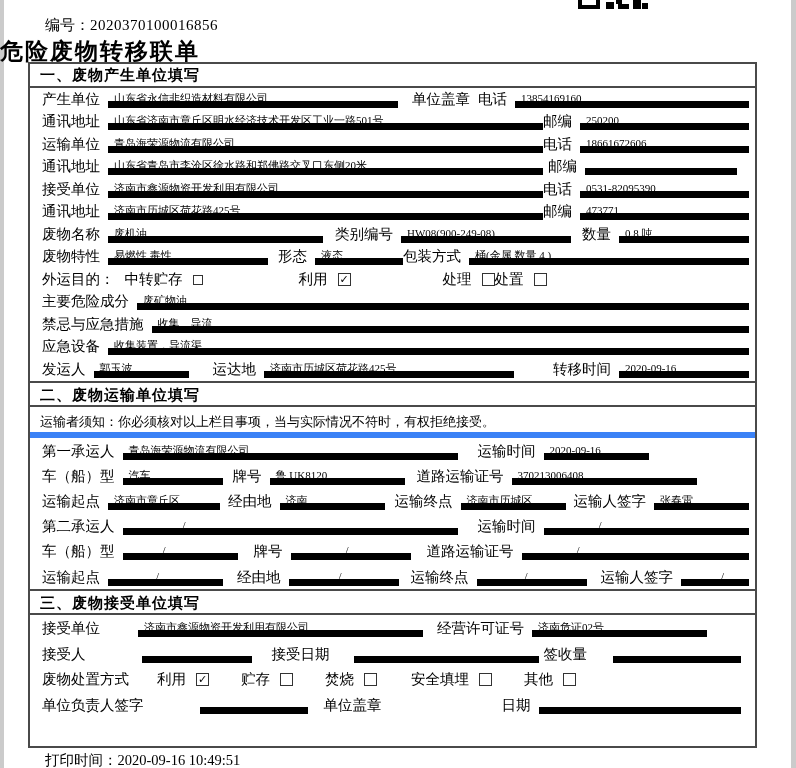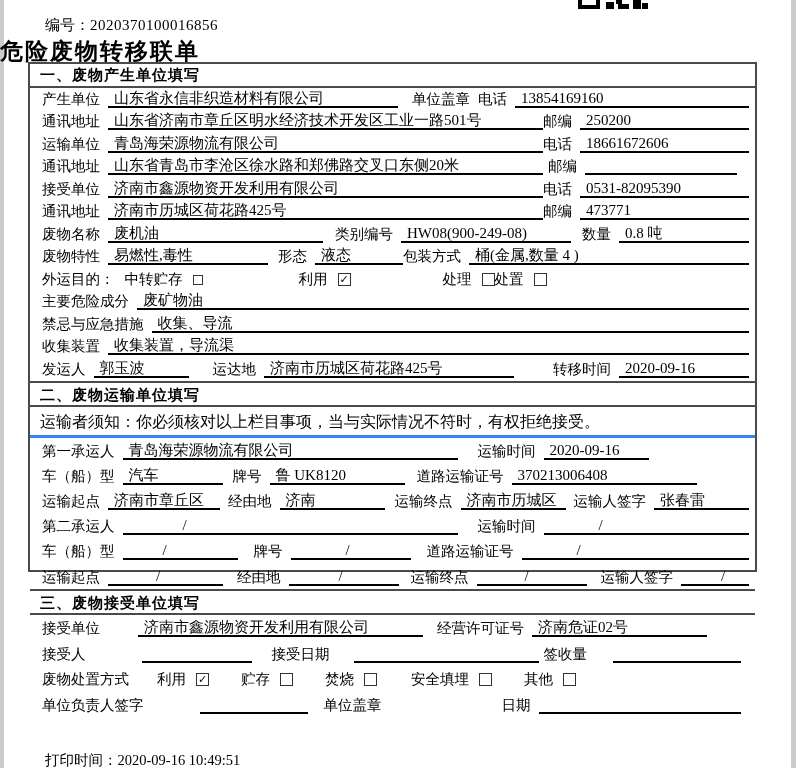--- a/index.html
+++ b/index.html
@@ -10,33 +10,33 @@
   }
   .edge { position:absolute; top:0; height:768px; background:#cbcbcb; }
   .edge.left { left:0; width:4px; }
   .edge.right { right:0; width:5px; }
   .qr-frag { position:absolute; left:578px; top:0; width:70px; height:9px; }
   .doc-head { position:absolute; left:0; top:4px; width:796px; height:44px; }
   .doc-num { position:absolute; left:45px; top:12px; font-size:15px; white-space:nowrap; }
   .doc-num .num { font-family:"Liberation Serif","DejaVu Serif",serif; letter-spacing:0.5px; }
   .doc-title { position:absolute; left:0; width:796px; top:4px; 
     font-size:23px; font-weight:bold; letter-spacing:2px;margin-top:28px; }
-  .form { position:absolute; left:28px; top:62px; width:729px; height:510px;
+  .form { position:absolute; left:28px; top:62px; width:729px; height:686px;
     border:2px solid #4a4a4a; background:#fff; }
   .sec-title { height:24px; line-height:23px; padding-left:10px; font-weight:bold;
     font-size:15px; border-bottom:2px solid #4a4a4a; letter-spacing:1px; }
   .sec-title.mid { border-top:2px solid #4a4a4a; height:26px; line-height:24px; }
-  .notice { height:31px; line-height:30px; padding-left:10px; font-size:16px;
-    border-bottom:3px solid #3b82f6; }
+  .notice { height:31px; line-height:30px; padding-left:10px; font-size:13px;
+    border-bottom:6px solid #3b82f6; }
   .row { display:flex; align-items:flex-end; padding:0 6px 3px 12px; }
   .s1-rows .row { height:22.5px; }
   .s2-rows .row { height:25.2px; }
   .s3-rows .row { height:25.5px; }
   .lbl { flex:none; white-space:nowrap; font-size:14.5px; padding-right:8px; line-height:17px; }
-  .u { flex:none; border-bottom:2px solid #000000; font-size:15px; white-space:nowrap;
+  .u { flex:none; border-bottom:7px solid #000000; font-size:11px; white-space:nowrap;
     height:18px; line-height:17px; padding-left:6px; overflow:hidden; }
   .u.grow { flex:1; }
   .cb { flex:none; display:inline-flex; align-items:center; justify-content:center;
     width:13px; height:13px; border:1.5px solid #333; margin:0 0 2px 2px;
     font-size:11px; line-height:1; }
   .cb.small { width:10px; height:10px; margin-bottom:3px; }
   .foot { position:absolute; left:45px; top:751px; font-size:14.5px; white-space:nowrap; }
 </style>
 </head>
 <body>
@@ -152,21 +152,21 @@
       <span class="lbl">主要危险成分</span>
       <span class="u grow">废矿物油</span>
     </div>
 
     <div class="row">
       <span class="lbl">禁忌与应急措施</span>
       <span class="u grow">收集、导流</span>
     </div>
 
     <div class="row">
-      <span class="lbl">收集装置</span>
+      <span class="lbl">应急设备</span>
       <span class="u grow">收集装置，导流渠</span>
     </div>
 
     <div class="row">
       <span class="lbl">发运人</span>
       <span class="u" style="width:95px">郭玉波</span>
       <span class="lbl" style="margin-left:24px">运达地</span>
       <span class="u" style="width:250px">济南市历城区荷花路425号</span>
       <span class="lbl" style="margin-left:auto">转移时间</span>
       <span class="u" style="width:130px">2020-09-16</span>

